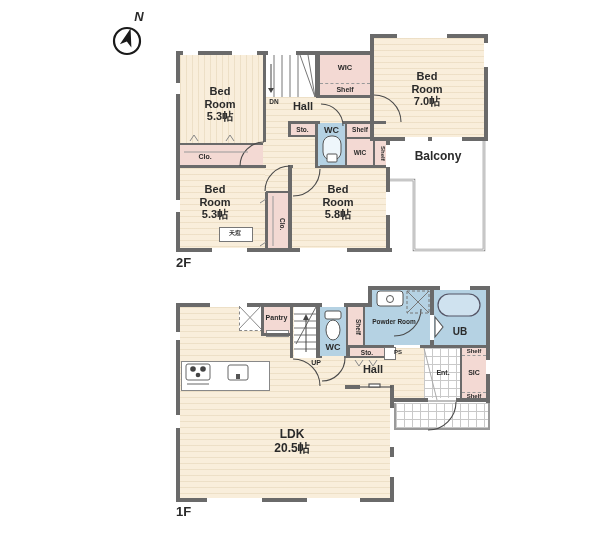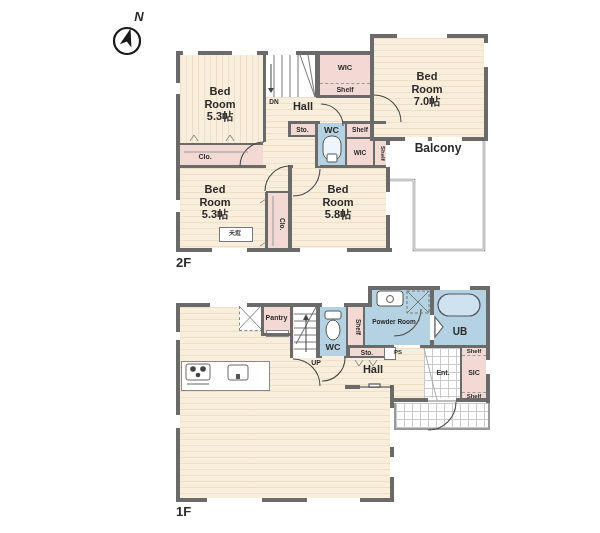--- a/index.html
+++ b/index.html
@@ -270,23 +270,27 @@
   <div class="lbl" style="left:320px;top:64px;width:50px;font-size:7.5px;">WIC</div>
   <div class="lbl" style="left:320px;top:86px;width:50px;font-size:7px;">Shelf</div>
   <div class="lbl" style="left:290px;top:126px;width:25px;font-size:6.5px;">Sto.</div>
   <div class="lbl" style="left:318px;top:125px;width:27px;font-size:9px;">WC</div>
   <div class="lbl" style="left:347px;top:126px;width:26px;font-size:6.5px;">Shelf</div>
   <div class="lbl" style="left:347px;top:149px;width:26px;font-size:6.5px;">WIC</div>
   <div class="lbl vert" style="left:375px;top:140px;width:11px;height:27px;font-size:6px;">Shelf</div>
   <div class="lbl" style="left:182px;top:153px;width:46px;font-size:7px;">Clo.</div>
   <div class="lbl vert" style="left:270px;top:206px;width:16px;height:36px;font-size:6.5px;">Clo.</div>
   <div class="lbl" style="left:219px;top:230px;width:32px;font-size:6px;">天窓</div>
-  <div class="lbl" style="left:396px;top:142px;width:84px;font-size:12px;">Balcony</div>
+  <div class="lbl" style="left:396px;top:150px;width:84px;font-size:12px;">Balcony</div>
   <div class="lbl" style="left:176px;top:256px;width:30px;font-size:13px;text-align:left;font-weight:bold;">2F</div>
 
+  <div class="lbl" style="left:260px;top:428px;width:64px;font-size:12px;">
+    <span>LDK</span><br>
+    <span>20.5帖</span>
+  </div>
   <div class="lbl" style="left:262px;top:314px;width:29px;font-size:7px;">Pantry</div>
   <div class="lbl" style="left:304px;top:359px;width:24px;font-size:7px;">UP</div>
   <div class="lbl" style="left:320px;top:342px;width:26px;font-size:9px;">WC</div>
   <div class="lbl vert" style="left:349px;top:310px;width:13px;height:33px;font-size:6.5px;">Shelf</div>
   <div class="lbl" style="left:371px;top:318px;width:46px;font-size:6.5px;">Powder Room</div>
   <div class="lbl" style="left:446px;top:326px;width:28px;font-size:10px;">UB</div>
   <div class="lbl" style="left:350px;top:349px;width:34px;font-size:6.5px;">Sto.</div>
   <div class="lbl" style="left:394px;top:349px;width:18px;font-size:6px;text-align:left;">PS</div>
   <div class="lbl" style="left:352px;top:363px;width:42px;font-size:11px;">Hall</div>
   <div class="lbl" style="left:429px;top:369px;width:28px;font-size:7px;">Ent.</div>

